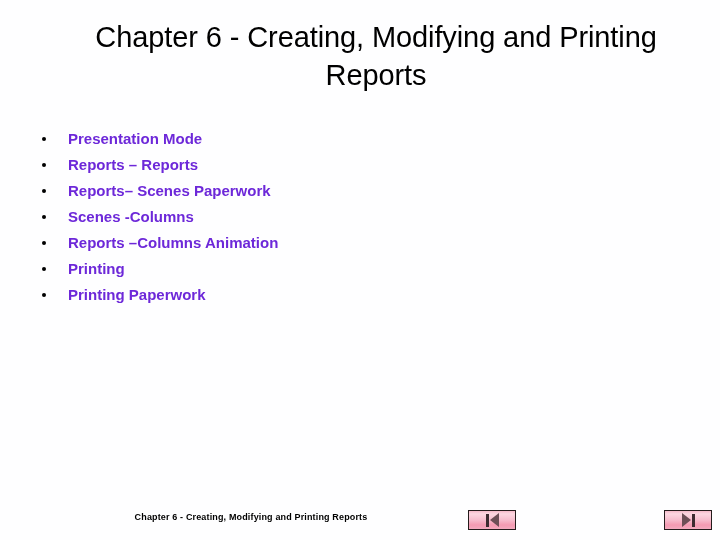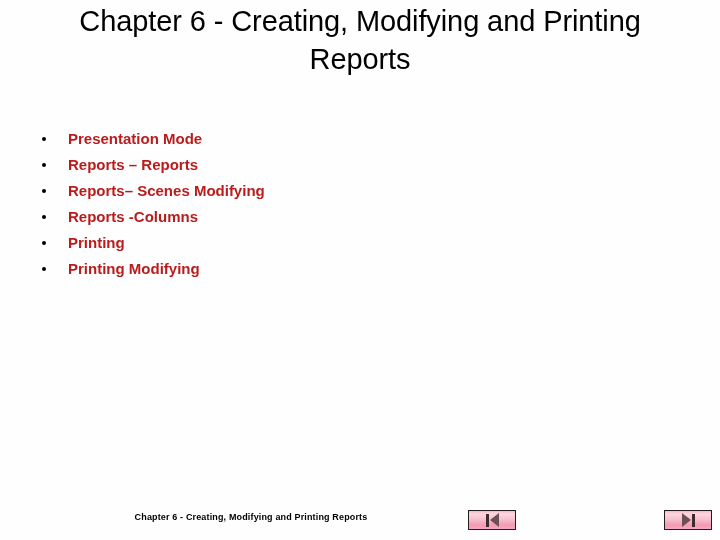--- a/index.html
+++ b/index.html
@@ -25,21 +25,21 @@
     left: 40px;
     top: 2px;
     width: 640px;
     text-align: center;
     font-family: "Liberation Sans", sans-serif;
     font-size: 29px;
     font-weight: normal;
     line-height: 38px;
     color: #000000;
     letter-spacing: -0.1px;
-    margin: 0;
+    margin: 16px;
     white-space: pre-line;
   }
 
   
   .bullet-list {
     position: absolute;
     left: 36px;
     top: 126px;
     width: 600px;
     list-style: none;
@@ -47,21 +47,21 @@
     padding: 0;
   }
   .bullet-item {
     position: relative;
     height: 26px;
     line-height: 26px;
     padding-left: 32px;
     font-family: "Liberation Sans", sans-serif;
     font-size: 15px;
     font-weight: bold;
-    color: #b91c1c;
+    color: #6d28d9;
     white-space: nowrap;
   }
   .bullet-marker {
     position: absolute;
     left: 6px;
     top: 50%;
     width: 4px;
     height: 4px;
     margin-top: -2px;
     background: #000000;
@@ -156,37 +156,41 @@
       <span class="bullet-label">Presentation Mode</span>
     </li>
 
     <li class="bullet-item">
       <span class="bullet-marker"></span>
       <span class="bullet-label">Reports – Reports</span>
     </li>
 
     <li class="bullet-item">
       <span class="bullet-marker"></span>
-      <span class="bullet-label">Reports– Scenes Modifying</span>
-    </li>
-
-    <li class="bullet-item">
-      <span class="bullet-marker"></span>
-      <span class="bullet-label">Reports -Columns</span>
-    </li>
-
+      <span class="bullet-label">Reports– Scenes Paperwork</span>
+    </li>
+
+    <li class="bullet-item">
+      <span class="bullet-marker"></span>
+      <span class="bullet-label">Scenes -Columns</span>
+    </li>
+
+    <li class="bullet-item">
+      <span class="bullet-marker"></span>
+      <span class="bullet-label">Reports –Columns Animation</span>
+    </li>
 
     <li class="bullet-item">
       <span class="bullet-marker"></span>
       <span class="bullet-label">Printing</span>
     </li>
 
     <li class="bullet-item">
       <span class="bullet-marker"></span>
-      <span class="bullet-label">Printing Modifying</span>
+      <span class="bullet-label">Printing Paperwork</span>
     </li>
 
   </ul>
 
   <div class="footer-text">Chapter 6 - Creating, Modifying and Printing Reports</div>
 
   <button class="nav-button nav-prev">
     <span class="nav-glyph icon-first">
       <span class="icon-bar"></span>
       <span class="tri-left"></span>

